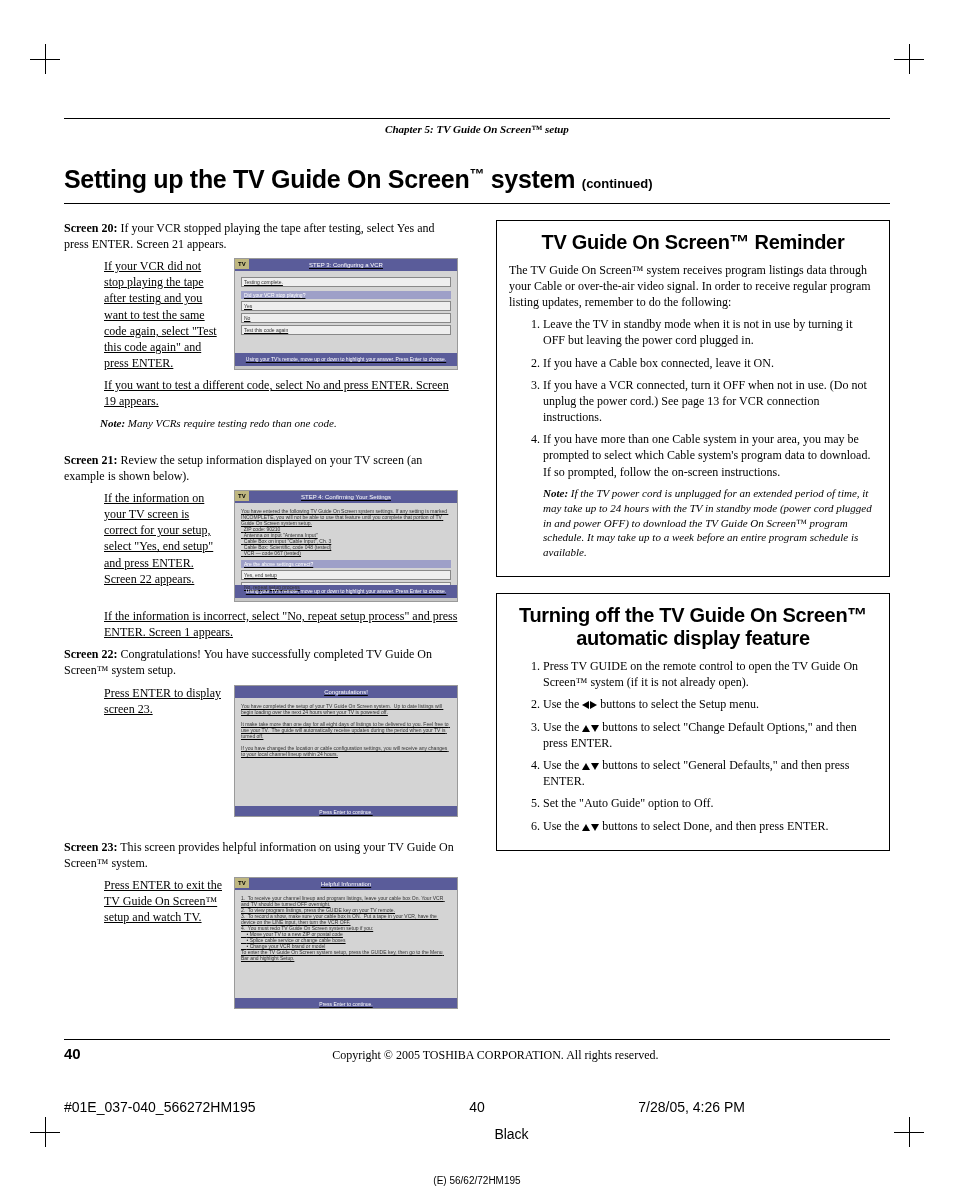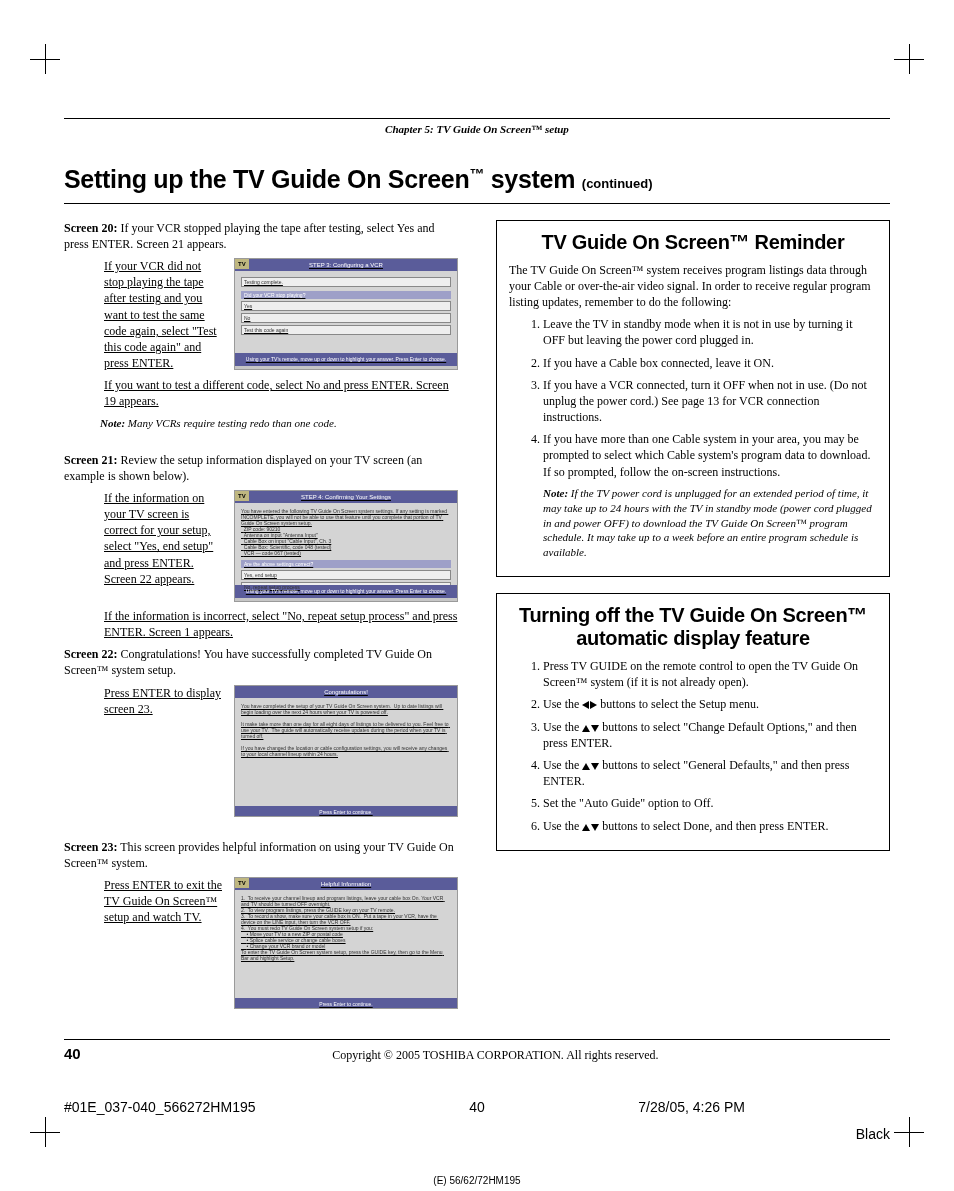--- a/index.html
+++ b/index.html
@@ -309,16 +309,16 @@
   <span class="pn">40</span>
   <span class="cp">Copyright © 2005 TOSHIBA CORPORATION. All rights reserved.</span>
 </div>
 
 <div class="printer-marks">
   <div class="printer-row">
     <span class="pl">#01E_037-040_566272HM195</span>
     <span class="pc">40</span>
     <span class="pr">7/28/05, 4:26 PM</span>
   </div>
-  <div style="text-align:right; margin-left:69px;">Black</div>
+  <div style="text-align:center; margin-left:69px;">Black</div>
 </div>
 
 <div class="model">(E) 56/62/72HM195</div>
 
 </body></html>

